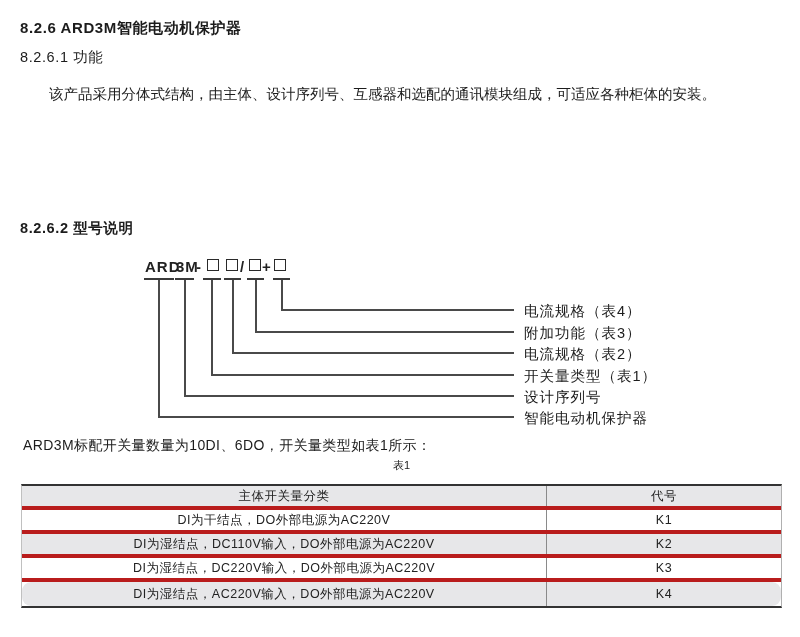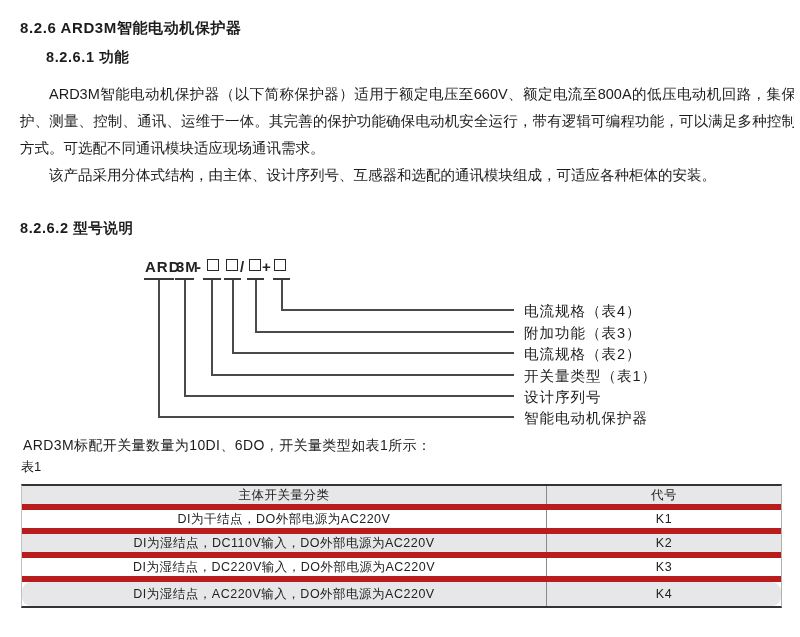--- a/index.html
+++ b/index.html
@@ -6,65 +6,64 @@
   html,body { background:#fff; }
   body { font-family:"Liberation Sans","DejaVu Sans",sans-serif; color:#1c1c1c; }
   .page {
     position:relative; width:788px; height:637px; background:#ffffff;
     overflow:hidden; margin:0 auto;
   }
   .h-sec {
     position:absolute; left:14px; top:19px;
     font-size:15px; font-weight:bold; letter-spacing:0.6px;
   }
-  .h-sub1 { position:absolute; left:14px; top:48px; font-size:14.5px; font-weight:bold; letter-spacing:0.6px;margin-left:26px; }
+  .h-sub1 { position:absolute; left:14px; top:48px; font-size:14.5px; font-weight:normal; letter-spacing:0.6px; }
   .h-sub2 { position:absolute; left:14px; top:219px; font-size:14.5px; font-weight:bold; letter-spacing:0.6px; }
   .body-copy {
     position:absolute; left:14px; top:81px; width:776px;
     font-size:14.5px; line-height:27px; text-align:justify; color:#1c1c1c;
   }
   .body-copy p { text-indent:2em; }
   
   .diagram { position:absolute; left:0; top:0; width:800px; height:430px;margin-top:8px; }
   .mtxt { position:absolute; top:250px; font-size:15px; font-weight:600; letter-spacing:1px; color:#222; }
   .mbox { position:absolute; top:251px; width:12px; height:12px; border:1.5px solid #2a2a2a; background:#fff; }
   .uline { position:absolute; top:270px; height:2px; background:#3a3a3a; }
   .vline { position:absolute; width:1.5px; background:#4a4a4a; }
   .hline { position:absolute; height:1.5px; background:#4a4a4a; }
   .dlabel { position:absolute; left:518px; font-size:14.5px; color:#1c1c1c; letter-spacing:1px; white-space:nowrap; }
   
   .note { position:absolute; left:17px; top:437px; font-size:14px; letter-spacing:0.4px;text-align:right; }
-  .caption { position:absolute; left:15px; top:458px; width:761px; font-size:13px; }
+  .caption { position:absolute; left:15px; top:458px; width:761px; text-align:center; font-size:11px; }
   .tbl {
     position:absolute; left:15px; top:484px; width:761px;
     border-top:2.5px solid #333; border-bottom:2.5px solid #333;
     border-left:1px solid #c0c0c0; border-right:1px solid #b0b0b0;
     font-size:12.5px;
   }
-  .trow { display:flex; height:24px; border-bottom:6px solid #b91c1c; }
+  .trow { display:flex; height:24px; border-bottom:4px solid #b91c1c; }
   .trow:last-child { border-bottom:none;border-radius:9px; }
   .trow.alt { background:#e7e7e9; }
   .tcell {
     display:flex; align-items:center; justify-content:center;
     letter-spacing:0.5px; color:#222;
   }
   .tcell.c1 { width:525px; border-right:1px solid #8a8a8a; }
   .tcell.c2 { flex:1; }
   .thead .tcell { font-weight:normal; }
 </style>
 </head>
 <body>
 
 <div class="page">
 
   <div class="h-sec">8.2.6 ARD3M智能电动机保护器</div>
   <div class="h-sub1">8.2.6.1 功能</div>
 
   <div class="body-copy">
-    <p>ARD3M智能电动机保护器（以下简称保护器）适用于额定电压至660V、额定电流至800A的低压电动机回路，集保护、测量、控制、通讯、运维于一体。其完善的保护功能确保电动机安全运行，带有逻辑可编程功能，可以满足多种控制方式。可选配不同通讯模块适应现场通讯需求。</p>
     <p>该产品采用分体式结构，由主体、设计序列号、互感器和选配的通讯模块组成，可适应各种柜体的安装。</p>
   </div>
 
   <div class="h-sub2">8.2.6.2 型号说明</div>
 
   <div class="diagram">
     <span class="mtxt" style="left:139px">ARD</span>
     <span class="mtxt" style="left:170px">3M</span>
     <span class="mtxt" style="left:190px">-</span>
     <div class="mbox" style="left:201px"></div>

